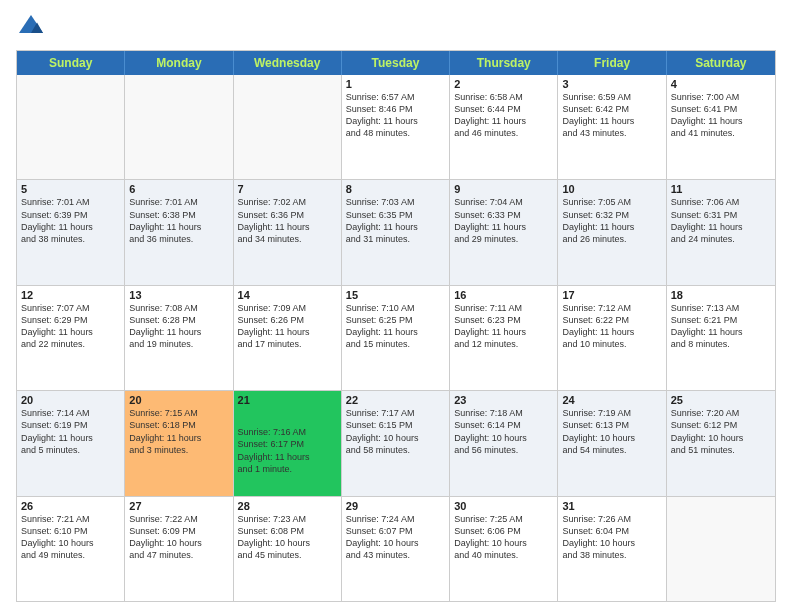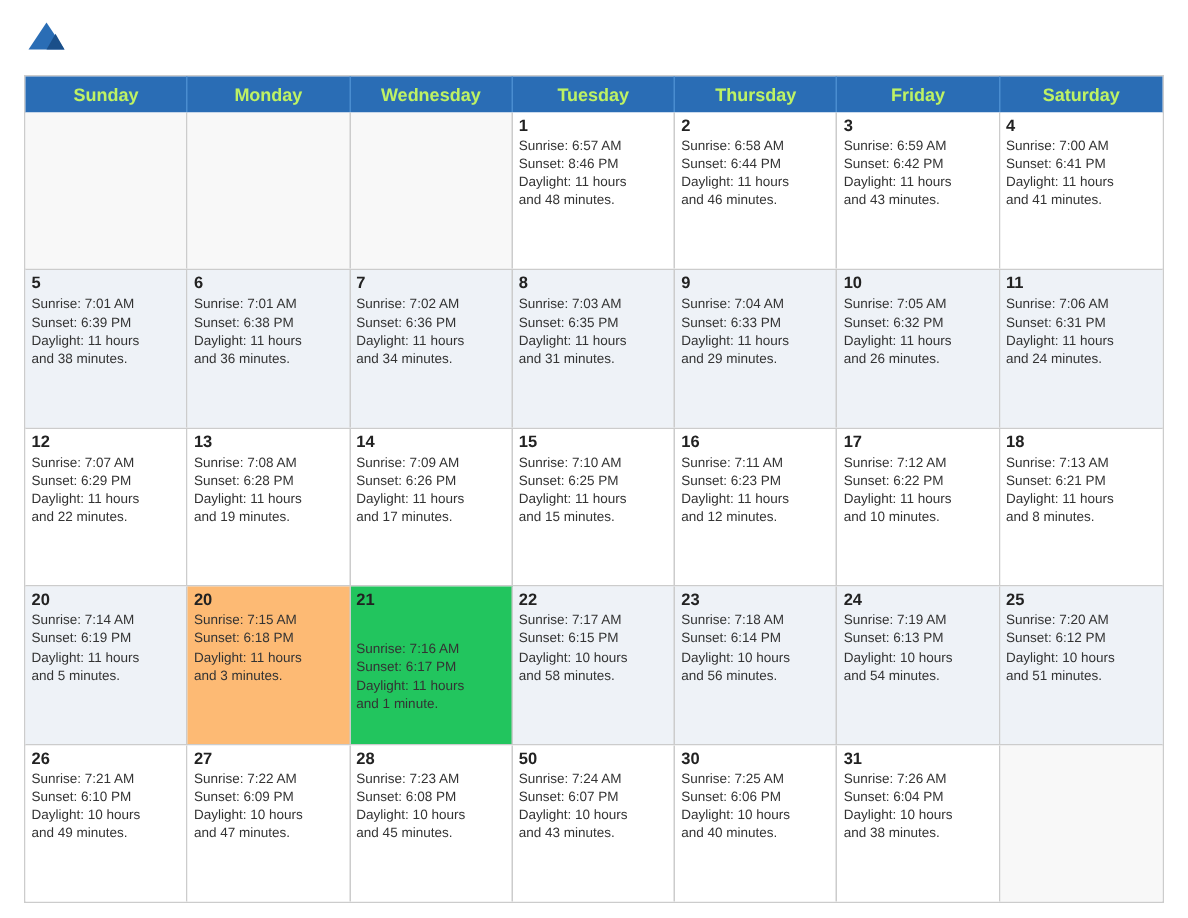--- a/index.html
+++ b/index.html
@@ -341,21 +341,21 @@
 and 47 minutes.</div>
           </div>
           <div class="cal-cell" style="background: rgb(255, 255, 255);">
             <div class="day-number">28</div>
             <div class="day-info" style="white-space: pre-line;">Sunrise: 7:23 AM
 Sunset: 6:08 PM
 Daylight: 10 hours
 and 45 minutes.</div>
           </div>
           <div class="cal-cell" style="background: rgb(255, 255, 255);">
-            <div class="day-number">50</div>
+            <div class="day-number">29</div>
             <div class="day-info" style="white-space: pre-line;">Sunrise: 7:24 AM
 Sunset: 6:07 PM
 Daylight: 10 hours
 and 43 minutes.</div>
           </div>
           <div class="cal-cell" style="background: rgb(255, 255, 255);">
             <div class="day-number">30</div>
             <div class="day-info" style="white-space: pre-line;">Sunrise: 7:25 AM
 Sunset: 6:06 PM
 Daylight: 10 hours

